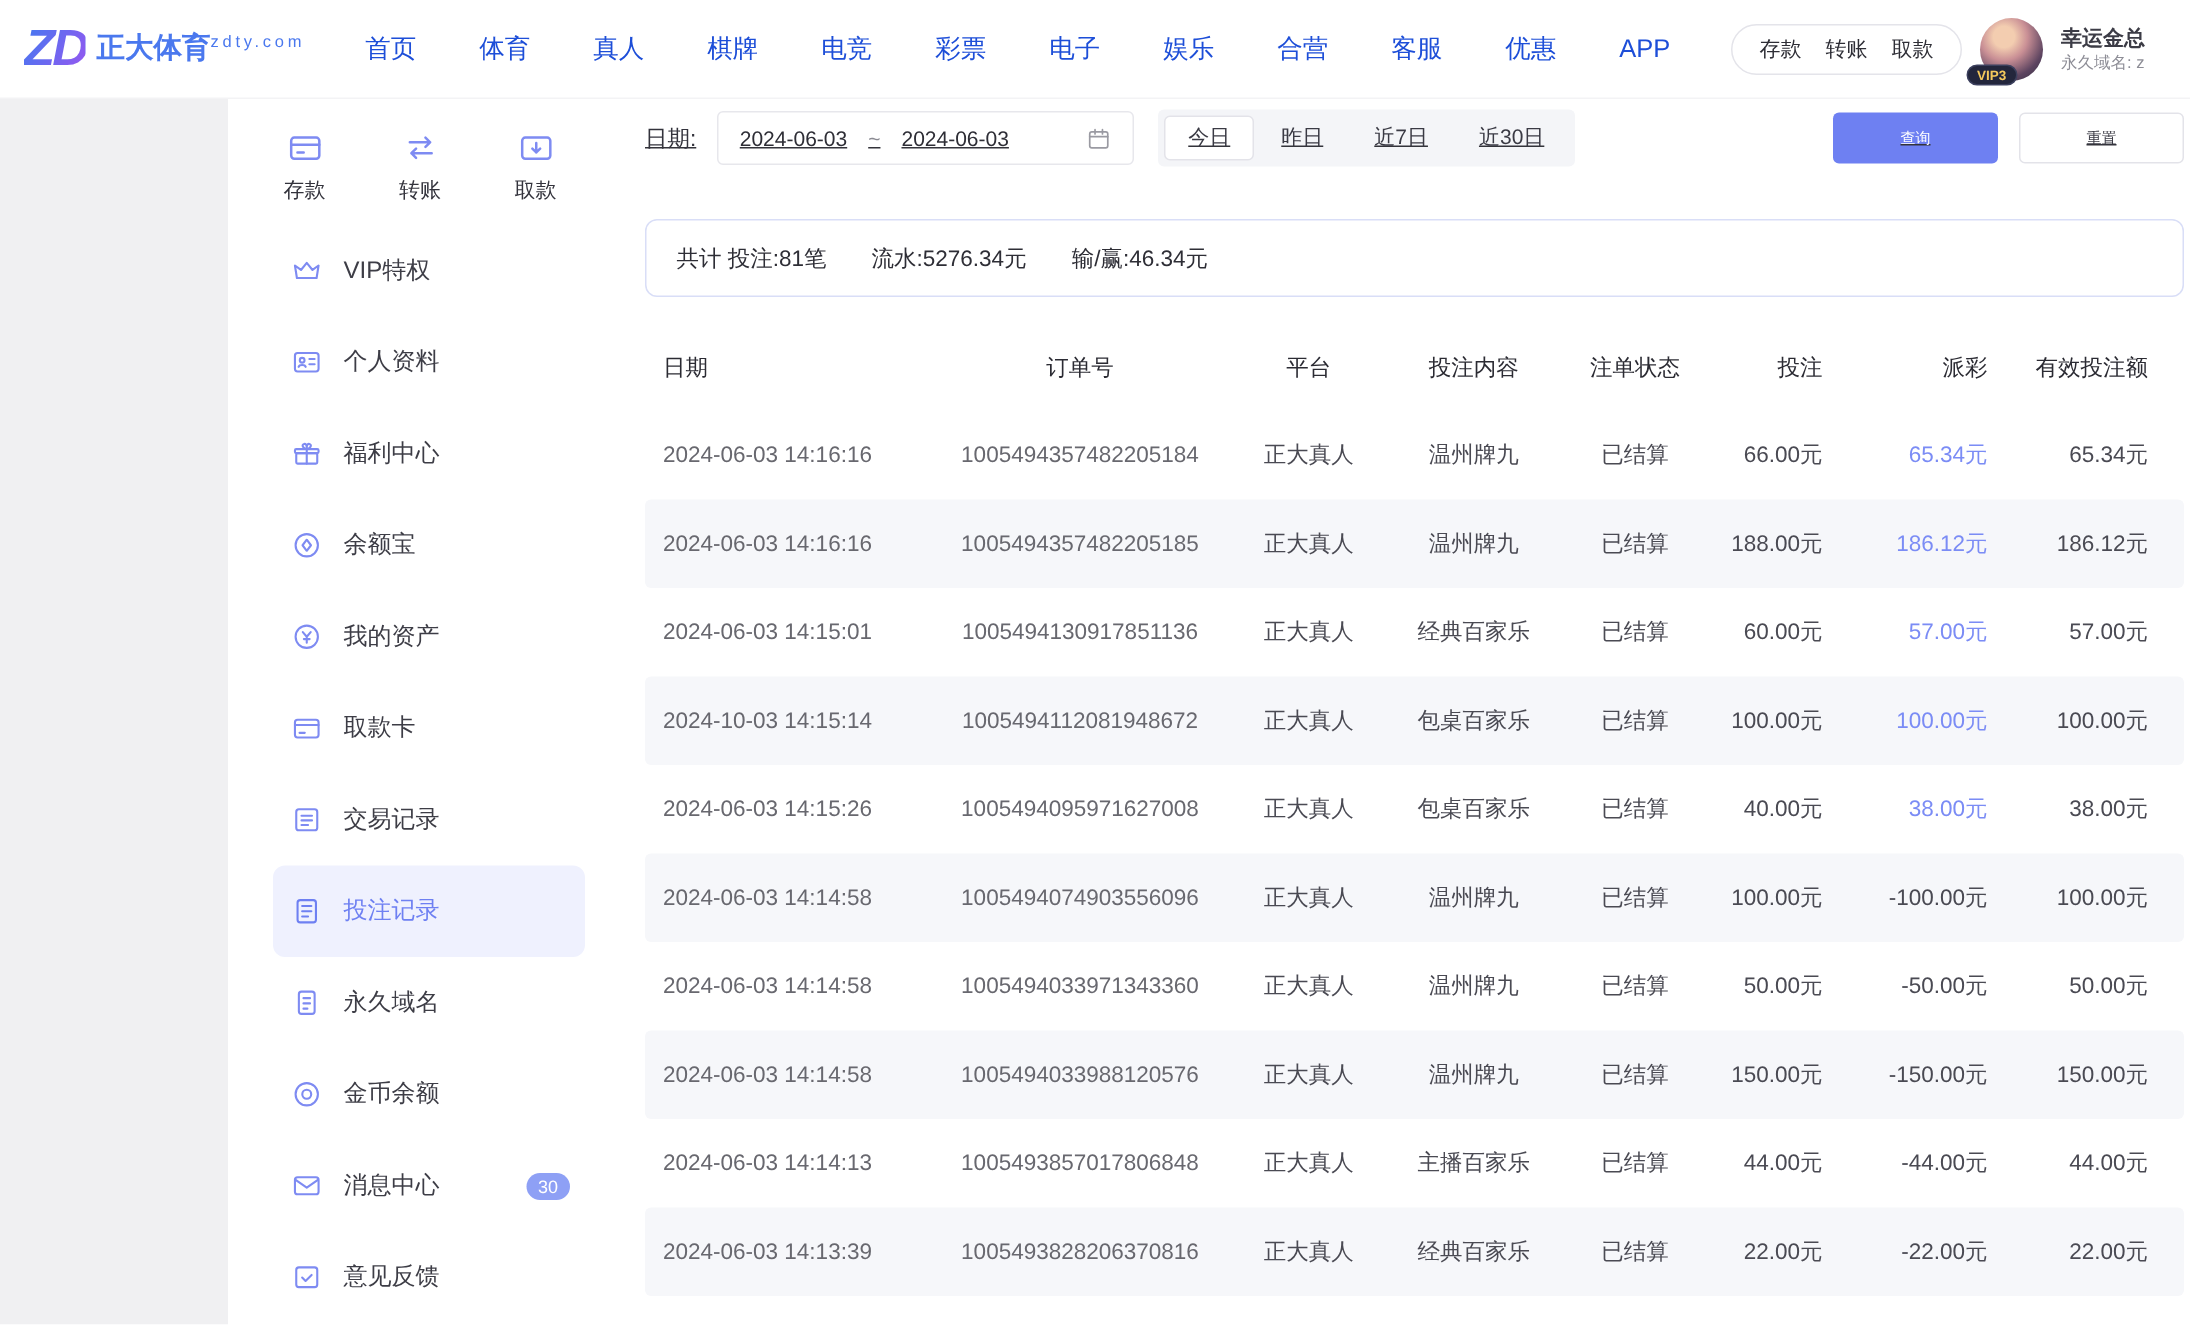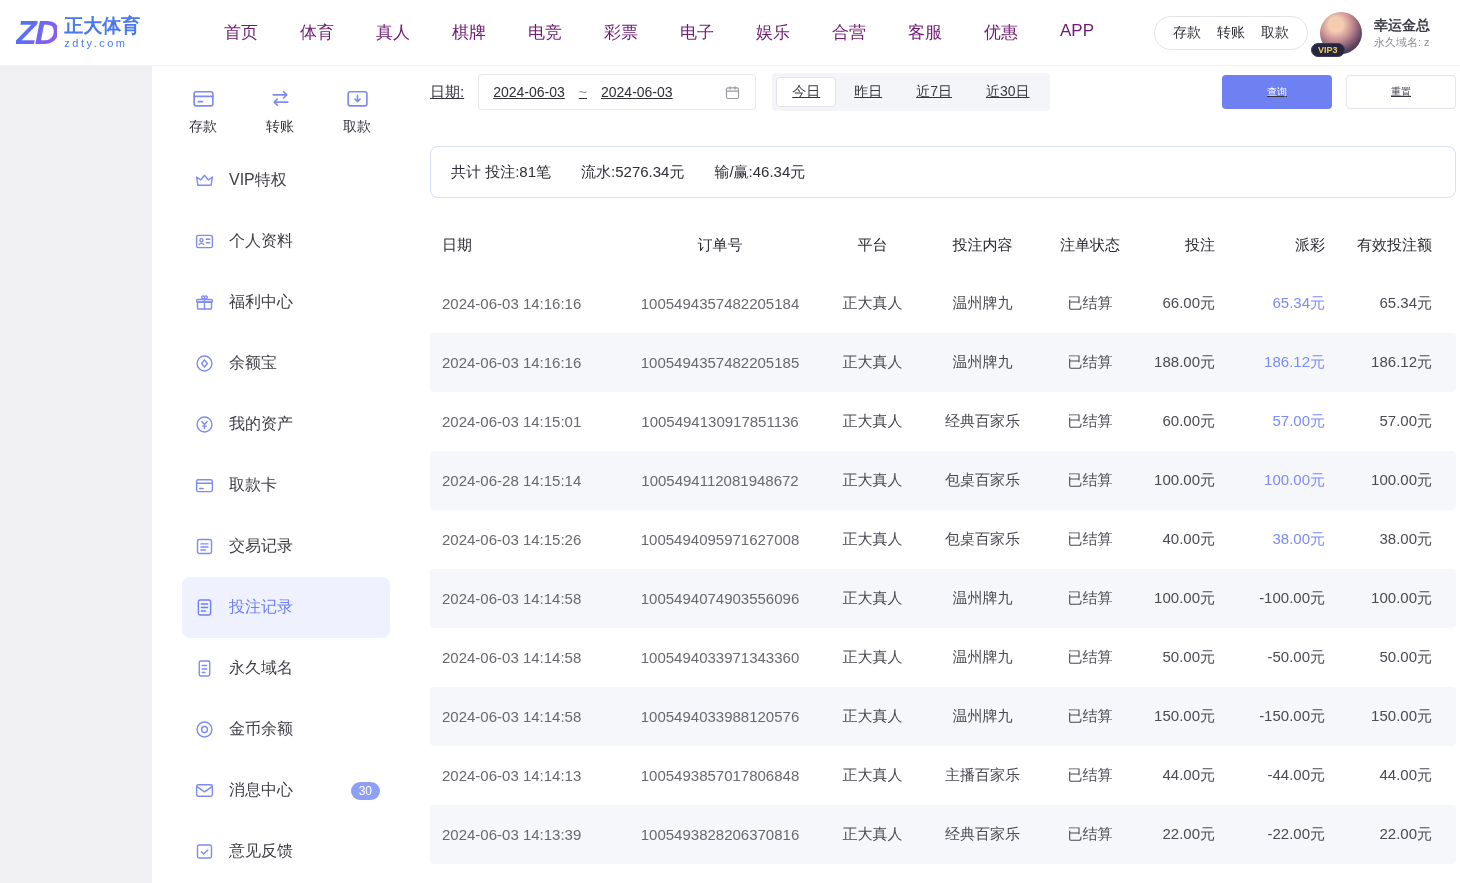--- a/index.html
+++ b/index.html
@@ -1,27 +1,27 @@
 <!DOCTYPE html>
 <html style="--accent: #6e80f2; --positive: #7b8cf5;"><head>
 <meta charset="utf-8">
 <style>
   *{box-sizing:border-box;margin:0;padding:0;}
   :root{--accent:#6e80f2;--positive:#7b8cf5;}
   body{width:1460px;height:883px;overflow:hidden;background:#fff;
        font-family:"Liberation Sans","DejaVu Sans",sans-serif;color:#33333a;}
   
   .header{height:66px;display:flex;align-items:center;padding:0 0 0 16px;background:#fff;border-bottom:1px solid #f3f3f5;}
-  .brand{display:flex;align-items:center;gap:7px;min-width:168px;cursor:pointer;}
+  .brand{display:flex;align-items:center;gap:7px;min-width:168px;cursor:pointer;text-align:right;}
   .monogram{font-size:34px;font-weight:bold;font-style:italic;letter-spacing:-2px;
             background:linear-gradient(120deg,#3f7bf0,#9a55f0);-webkit-background-clip:text;background-clip:text;color:transparent;}
-  .brand-text{display:flex;flex-direction:column;line-height:1.15;}
+  .brand-text{display:flex;flex-direction:row;line-height:1.15;}
   .brand-name{font-size:19px;font-weight:bold;color:#4a78ee;}
   .brand-domain{font-size:11px;color:#4a78ee;letter-spacing:2.5px;}
-  .nav{display:flex;gap:42px;margin-left:40px;font-size:17px;color:#701a75;}
+  .nav{display:flex;gap:42px;margin-left:40px;font-size:17px;color:#1d4ed8;align-items:center;}
   .nav-item{cursor:pointer;white-space:nowrap;}
   .header-right{margin-left:auto;display:flex;align-items:center;gap:12px;}
   .wallet-pill{display:flex;gap:16px;align-items:center;border:1px solid #e4e4ea;border-radius:18px;height:34px;padding:0 18px;font-size:14px;color:#2e2e36;}
   .wallet-link{cursor:pointer;}
   .avatar-wrap{position:relative;width:42px;height:42px;flex:none;}
   .avatar{width:42px;height:42px;border-radius:50%;
           background:radial-gradient(circle at 38% 30%,#f3cdb0 18%,#c98f95 40%,#5d4460 70%,#2f2b3e 100%);}
   .vip-badge{position:absolute;left:-9px;bottom:-3px;background:#23263c;color:#f5c95c;font-size:9px;font-weight:bold;
              padding:1px 6px;border-radius:8px;border:1px solid #3c405e;}
   .user-meta{width:86px;overflow:hidden;line-height:1.35;}
@@ -327,21 +327,21 @@
             <div class="td col0">2024-06-03 14:15:01</div>
             <div class="td col1">1005494130917851136</div>
             <div class="td col2">正大真人</div>
             <div class="td col3">经典百家乐</div>
             <div class="td col4">已结算</div>
             <div class="td col5">60.00元</div>
             <div class="td col6 positive">57.00元</div>
             <div class="td col7">57.00元</div>
           </div>
           <div class="trow striped">
-            <div class="td col0">2024-06-28 14:15:14</div>
+            <div class="td col0">2024-10-03 14:15:14</div>
             <div class="td col1">1005494112081948672</div>
             <div class="td col2">正大真人</div>
             <div class="td col3">包桌百家乐</div>
             <div class="td col4">已结算</div>
             <div class="td col5">100.00元</div>
             <div class="td col6 positive">100.00元</div>
             <div class="td col7">100.00元</div>
           </div>
           <div class="trow">
             <div class="td col0">2024-06-03 14:15:26</div>

